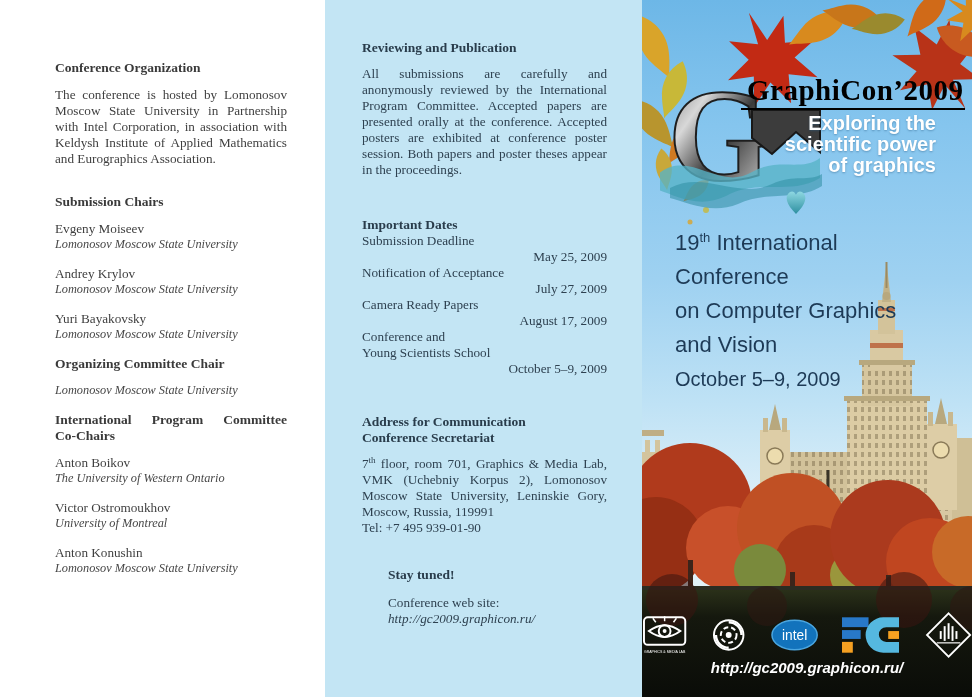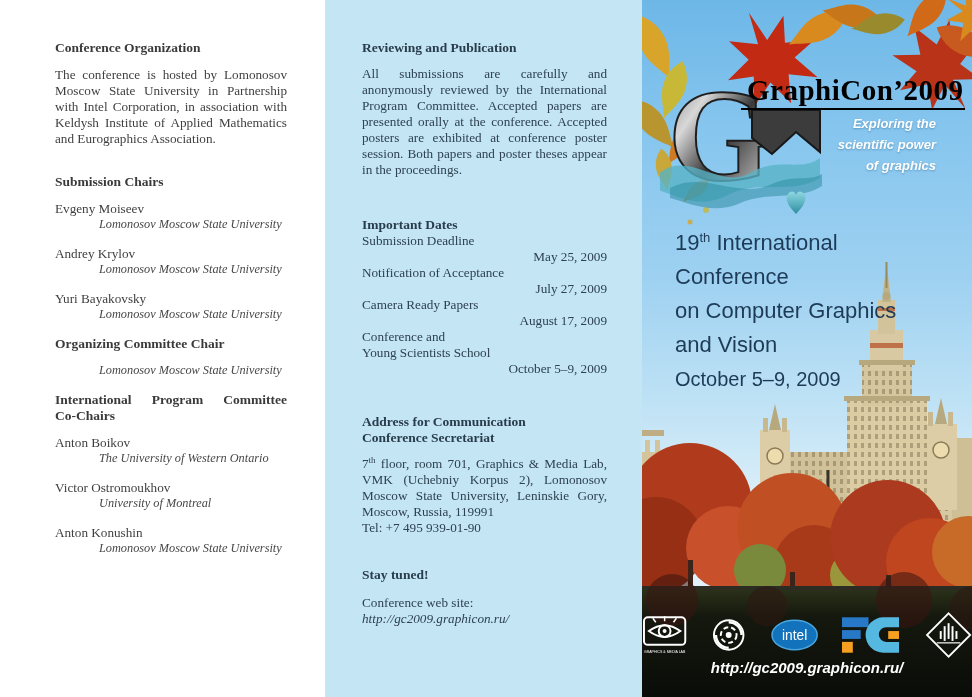--- a/index.html
+++ b/index.html
@@ -1,54 +1,54 @@
 <!DOCTYPE html>
 <html><head>
 <meta charset="utf-8">
 <style>
   * { margin:0; padding:0; box-sizing:border-box; }
   html,body { width:972px; height:697px; }
   body { font-family:"Liberation Serif", serif; background:#fff; overflow:hidden; }
   .page { width:972px; height:697px; display:flex; position:relative; }
 
   
-  .panel-left { width:325px; height:697px; background:#ffffff; padding:40px 38px 0 55px; color:#3f3f3f; }
+  .panel-left { width:325px; height:697px; background:#ffffff; padding:60px 38px 0 55px; color:#3f3f3f; }
   .panel-left h3 { font-size:13.5px; font-weight:bold; color:#3a3a3a; margin:0 0 11px 0; }
   .panel-left .body-par { font-size:13.2px; line-height:16px; text-align:justify; margin-bottom:27px; }
   .person { margin-bottom:14px; }
   .person .p-name { font-size:13.2px; line-height:16px; }
-  .person .p-affil { font-size:12.3px; font-style:italic; line-height:15px; color:#474747;margin-left:44px; }
+  .person .p-affil { font-size:12.3px; font-style:italic; line-height:15px; color:#474747; }
   .sec-gap { margin-top:17px; }
   .jline { text-align:justify; text-align-last:justify; }
 
   
   .panel-mid { width:317px; height:697px; background:#c3e5f4; padding:40px 35px 0 37px; color:#2e4150; }
   .panel-mid h3 { font-size:13.5px; font-weight:bold; color:#293c4b; margin:0; }
   .panel-mid .body-par { font-size:13.2px; line-height:16px; text-align:justify; margin-top:10px; }
   .dates-block { margin-top:39px; }
   .date-row { font-size:13.2px; line-height:16px; }
   .date-label { }
   .date-value { text-align:right; }
   .addr-block { margin-top:37px; }
   .addr-par { margin-top:10px; font-size:13.2px; line-height:16px; text-align:justify; }
   .tel-line { font-size:13.2px; line-height:16px; }
-  .stay-block { margin-top:31px; }
+  .stay-block { margin-top:31px;margin-left:26px; }
   .web-label { margin-top:12px; font-size:13.2px; line-height:16px; }
   .web-url { font-size:13.2px; font-style:italic; line-height:16px; }
   sup.small { font-size:9px; vertical-align:super; line-height:0; }
 
   
   .panel-right { width:330px; height:697px; position:relative; overflow:hidden;
     background:linear-gradient(180deg,#6db7e7 0%,#85c5ee 18%,#9ed1f1 40%,#bfe2f5 58%,#d8edf8 70%,#e2f1f9 80%); }
   .scene-svg, .leaves-svg, .glogo-svg { position:absolute; left:0; top:0; }
   .brand-text { position:absolute; left:99px; top:74px; font-family:"Liberation Serif",serif;
     font-weight:bold; font-size:29px; color:#000; border-bottom:2.5px solid #000; padding:0 2px 1px 6px; letter-spacing:0.5px; }
   .tagline { position:absolute; right:36px; top:113px; text-align:right;
-    font-family:"Liberation Sans",sans-serif; font-weight:bold; font-style:italic;
-    font-size:13px; line-height:21px; color:#ffffff; text-shadow:0 1px 2px rgba(40,90,130,.45); }
+    font-family:"Liberation Sans",sans-serif; font-weight:bold; 
+    font-size:20px; line-height:21px; color:#ffffff; text-shadow:0 1px 2px rgba(40,90,130,.45); }
   .conf-title { position:absolute; left:33px; top:227px; font-family:"Liberation Sans",sans-serif;
     color:#1d3a56; font-size:22px; }
   .conf-title .t-line { margin-bottom:12px; line-height:22px; }
   .conf-title sup { font-size:13px; }
   .conf-date { font-size:20px; margin-top:3px; }
   .logos-row { position:absolute; left:0; top:610px; width:330px; height:50px;
     display:flex; align-items:center; justify-content:center; gap:24px; }
   .footer-url { position:absolute; left:0; top:659px; width:330px; text-align:center;
     font-family:"Liberation Sans",sans-serif; font-weight:bold; font-style:italic;
     font-size:15px; color:#ffffff; }

